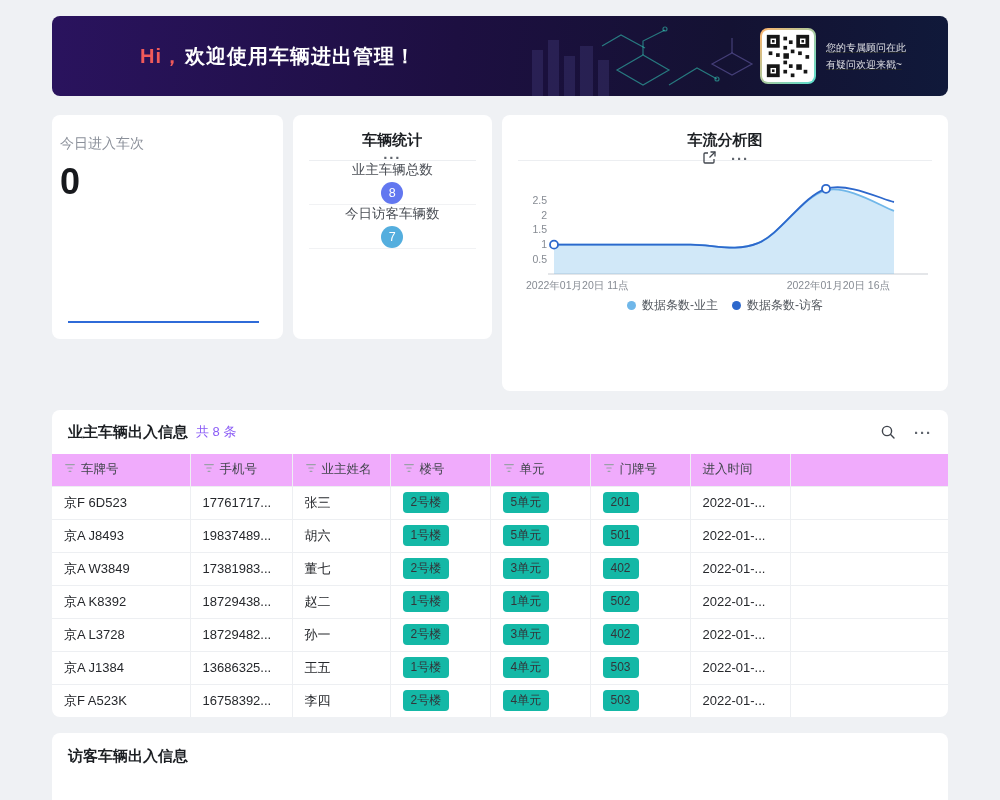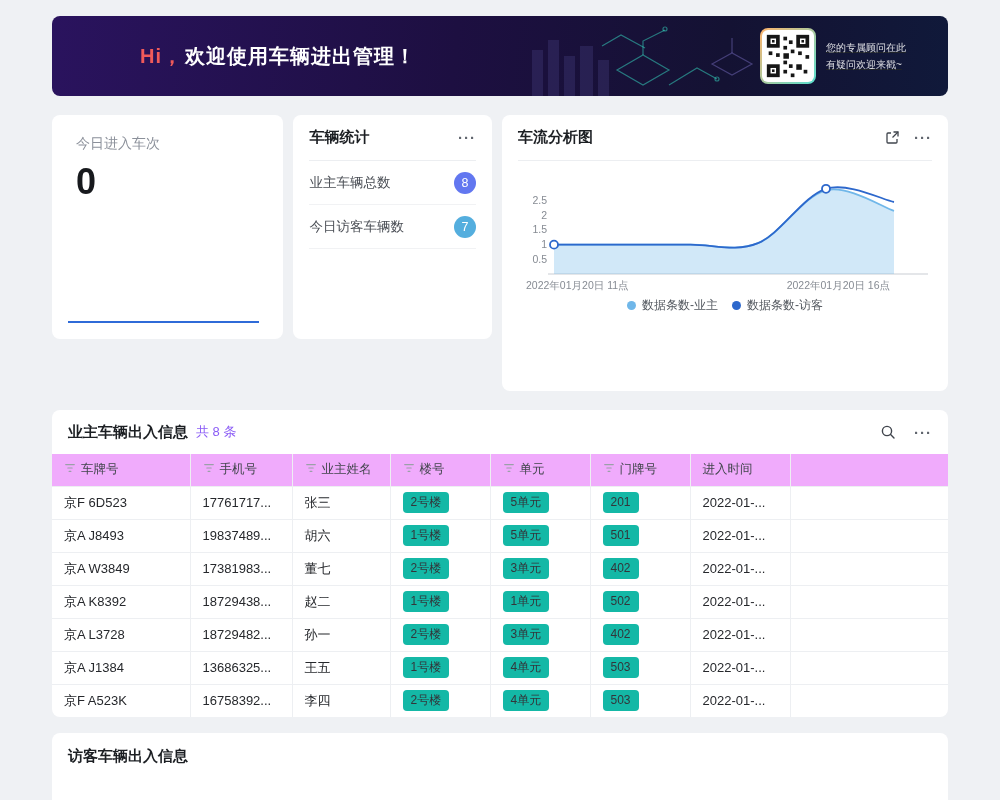--- a/index.html
+++ b/index.html
@@ -22,33 +22,33 @@
   .banner-title { position:relative; margin-left:88px; font-size:20px; font-weight:700; color:#ffffff; letter-spacing:1px; }
   .banner-title .hi { color:#ef5a5a; margin-right:2px; }
   .banner-right { position:relative; margin-left:auto; margin-right:42px; display:flex; align-items:center; gap:10px;text-decoration:underline; }
   .qr-frame { padding:2px; border-radius:8px; background:linear-gradient(135deg,#ffb36b,#58dfd0); }
   .qr-box { background:#fff; border-radius:6px; padding:3px; width:52px; height:52px; }
   .qr-caption { font-size:10px; line-height:1.7; color:rgba(255,255,255,.85); }
 
   
   .cards-row { display:flex; gap:10px; margin-top:19px; }
   .card { background:#fff; border-radius:8px; }
-  .card-today { width:244px; height:224px; padding:20px 24px; position:relative; }
+  .card-today { width:244px; height:224px; padding:20px 8px; position:relative; }
   .card-today .label { color:#8b909a; font-size:14px; }
   .card-today .value { font-size:36px; font-weight:700; margin-top:8px; color:#17191d; }
   .card-today .underline { position:absolute; left:16px; right:24px; bottom:16px; height:2px; background:#2f6bd8; }
 
-  .card-header { display:flex; justify-content:space-between; align-items:center; height:46px; border-bottom:1px solid #eceef1; padding:16px 0; }
+  .card-header { display:flex; justify-content:space-between; align-items:center; height:46px; border-bottom:1px solid #eceef1; padding:16px 0;flex-direction:column; }
   .card-header .title { font-size:15px; font-weight:700; color:#1c1f23; }
   .more { color:#60656d; font-size:15px; font-weight:700; letter-spacing:1px; cursor:pointer; line-height:1; }
   .hicons { display:flex; align-items:center; gap:14px; }
   .icon-btn { display:inline-flex; align-items:center; cursor:pointer; }
 
   .card-stats { width:210px; height:224px; padding:0 16px; }
-  .stat-item { display:flex; justify-content:space-between; align-items:center; height:44px; border-bottom:1px solid #f1f2f4; font-size:13.5px; color:#4a4e55; }
+  .stat-item { display:flex; justify-content:space-between; align-items:center; height:44px; border-bottom:1px solid #f1f2f4; font-size:13.5px; color:#4a4e55;flex-direction:column; }
   .badge { min-width:22px; height:22px; border-radius:50%; color:#fff; font-size:12.5px; display:flex; align-items:center; justify-content:center; }
 
   .card-chart { flex:1; height:276px; padding:0 16px; }
   .chart-svg { display:block; width:414px; height:128px; margin-top:6px; }
   .legend { display:flex; justify-content:center; gap:14px; margin-top:2px; font-size:12px; color:#52575e; }
   .legend-item { display:flex; align-items:center; gap:6px; }
   .legend-dot { width:9px; height:9px; border-radius:50%; display:inline-block; }
 
   
   .table-card { margin-top:19px; }

